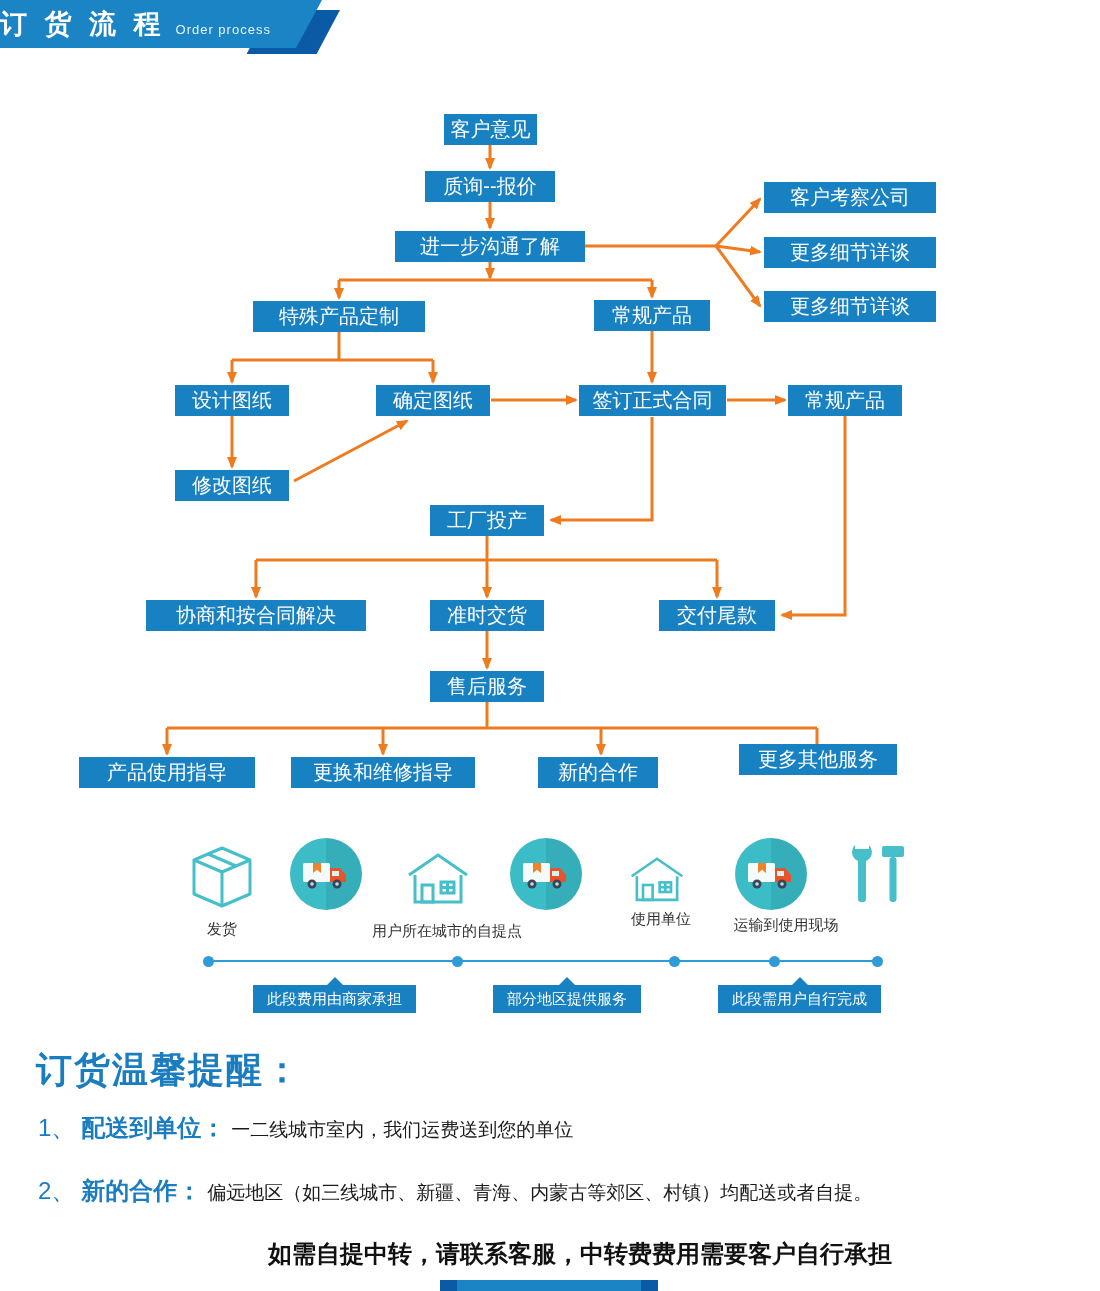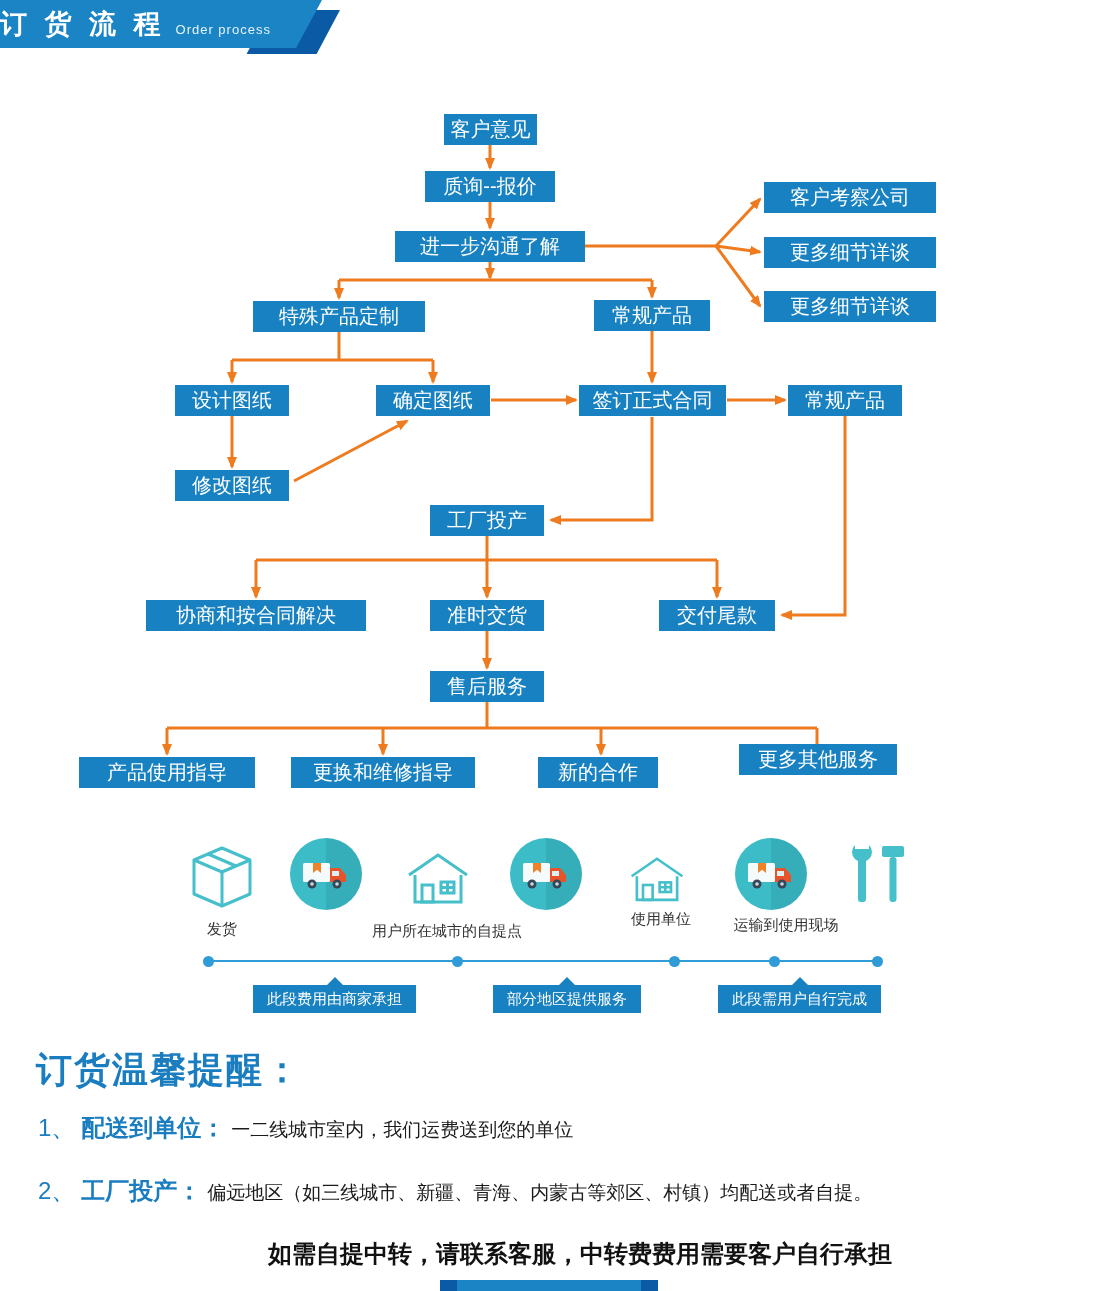--- a/index.html
+++ b/index.html
@@ -219,21 +219,21 @@
   <div class="rem-title">订货温馨提醒：</div>
 
   <div class="rem-row" style="top:1112px">
     <span class="rem-num">1、</span>
     <span class="rem-label">配送到单位：</span>
     <span class="rem-text">一二线城市室内，我们运费送到您的单位</span>
   </div>
 
   <div class="rem-row" style="top:1175px">
     <span class="rem-num">2、</span>
-    <span class="rem-label">工厂投产：</span>
+    <span class="rem-label">新的合作：</span>
     <span class="rem-text">偏远地区（如三线城市、新疆、青海、内蒙古等郊区、村镇）均配送或者自提。</span>
   </div>
 
   <div class="rem-note">如需自提中转，请联系客服，中转费费用需要客户自行承担</div>
 
   <div class="ribbon">
     <div class="ribbon-inner"></div>
   </div>
 
 </div>

